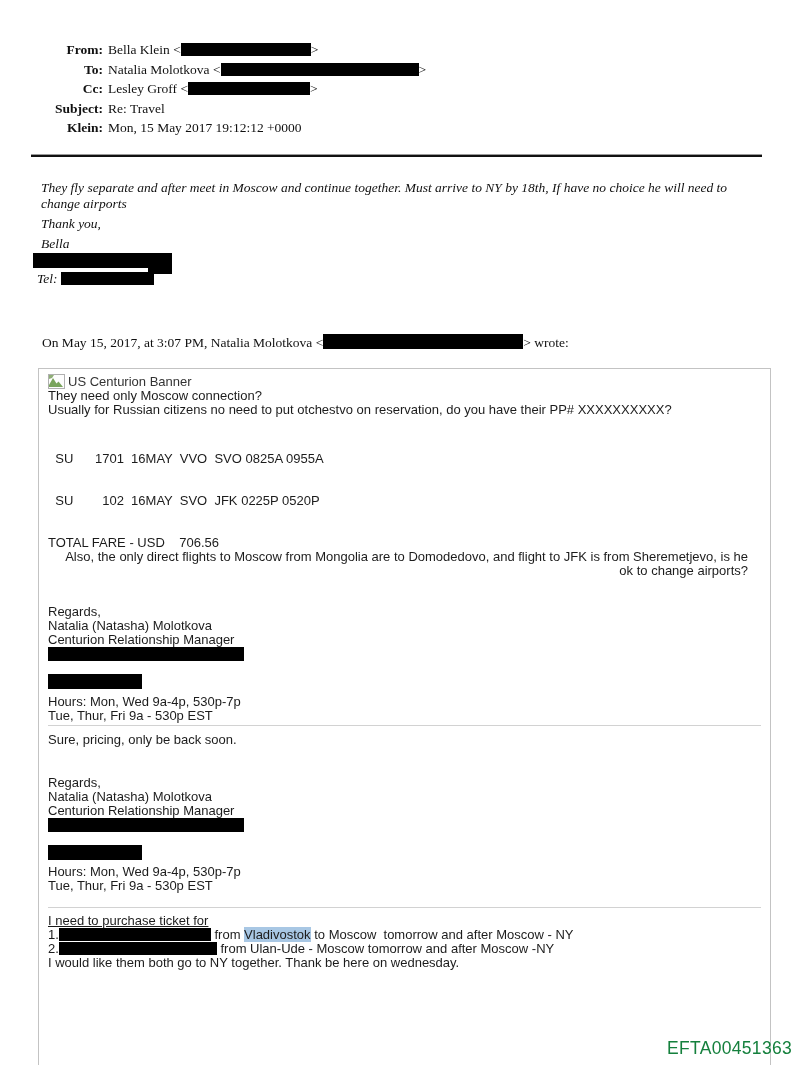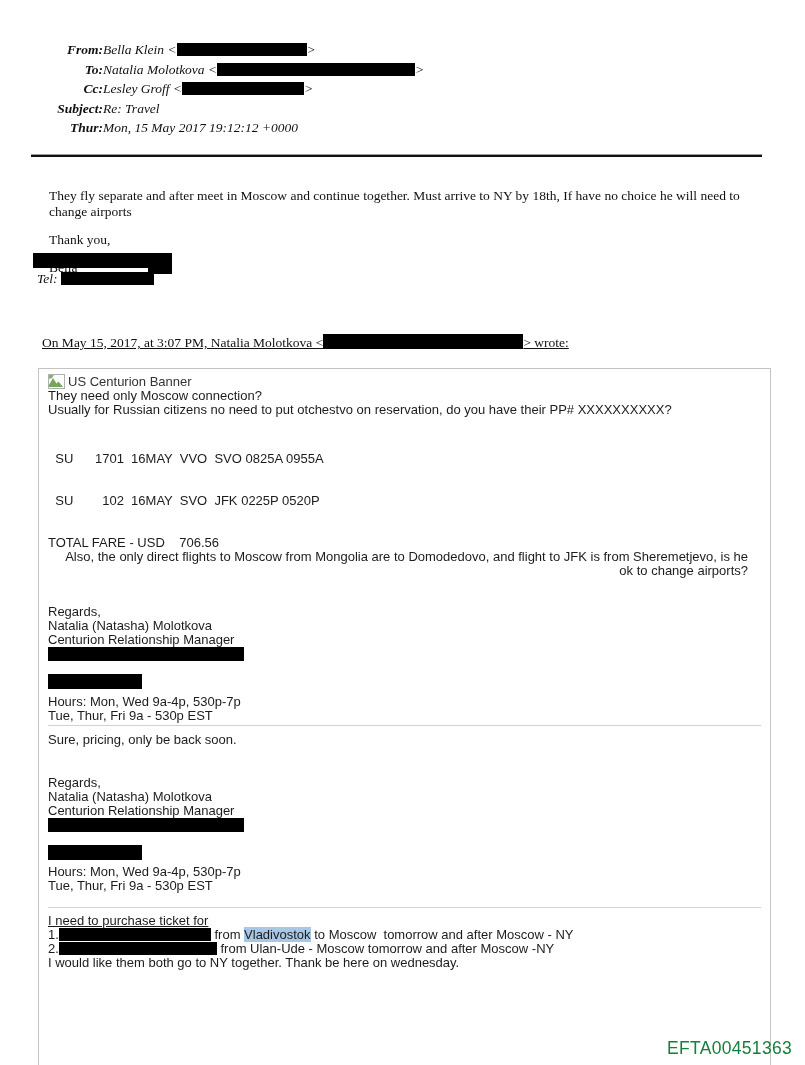--- a/index.html
+++ b/index.html
@@ -12,22 +12,22 @@
     position:relative;
     width:805px;height:1065px;
     background:#ffffff;
     font-family:"Liberation Serif", serif;
     color:#111;
     overflow:hidden;
   }
   
   .hdr{
     position:absolute;top:40px;left:31px;
-    display:grid;grid-template-columns:72px auto;
-    font-size:13.5px;line-height:19.6px;font-style:italic;
+    display:grid;grid-template-columns:72px auto;column-gap:5px;
+    font-size:13.5px;line-height:19.6px;
   }
   .hlabel{font-weight:bold;text-align:right;white-space:nowrap;}
   .hval{white-space:nowrap;}
   .redact{
     display:inline-block;background:var(--redact);
     height:13px;vertical-align:-2px;
   }
   .w130{width:130px;}
   .w198{width:198px;}
   .w122{width:122px;}
@@ -35,26 +35,26 @@
   .w93{width:93px;}
   .rule{
     position:absolute;top:154px;left:31px;width:731px;height:3px;
     background:linear-gradient(#9a9a9a 1px,#111 1px);
   }
   
   .body-block{
     position:absolute;top:176px;left:37px;width:722px;
     font-size:13.5px;line-height:16px;
   }
-  .body-block p{margin:12px;}
+  .body-block p{margin:4px;font-style:italic;}
   .sig-block{position:absolute;top:253px;left:33px;}
   .sig-r1{width:139px;height:15px;background:var(--redact);}
   .sig-step{position:absolute;left:115px;top:14px;width:24px;height:7px;background:var(--redact);}
   .tel-line{position:absolute;top:271px;left:37px;font-size:13.5px;font-style:italic;}
-  .intro-line{position:absolute;top:334px;left:42px;font-size:13.5px;white-space:nowrap;text-decoration:underline;}
+  .intro-line{position:absolute;top:334px;left:42px;font-size:13.5px;white-space:nowrap;}
   
   .quote-box{
     position:absolute;top:368px;left:38px;
     width:733px;height:824px;box-sizing:border-box;
     border:1px solid var(--box-border);
     padding:4px 9px 0 9px;
     font-family:"Liberation Sans", sans-serif;
     font-size:13px;line-height:14px;color:#1c1c1c;
   }
   .quote-box p{margin:0;}
@@ -99,21 +99,21 @@
 
     <span class="hlabel">To:</span>
     <span class="hval"><span>Natalia Molotkova &lt;</span><span class="redact w198"></span><span>&gt;</span></span>
 
     <span class="hlabel">Cc:</span>
     <span class="hval"><span>Lesley Groff &lt;</span><span class="redact w122"></span><span>&gt;</span></span>
 
     <span class="hlabel">Subject:</span>
     <span class="hval">Re: Travel</span>
 
-    <span class="hlabel">Thur:</span>
+    <span class="hlabel">Klein:</span>
     <span class="hval">Mon, 15 May 2017 19:12:12 +0000</span>
   </div>
 
   <div class="rule"></div>
 
   <div class="body-block">
     <p>They fly separate and after meet in Moscow and continue together. Must arrive to NY by 18th, If have no choice he will need to change airports</p>
     <p>Thank you,</p>
     <p>Bella</p>
   </div>

